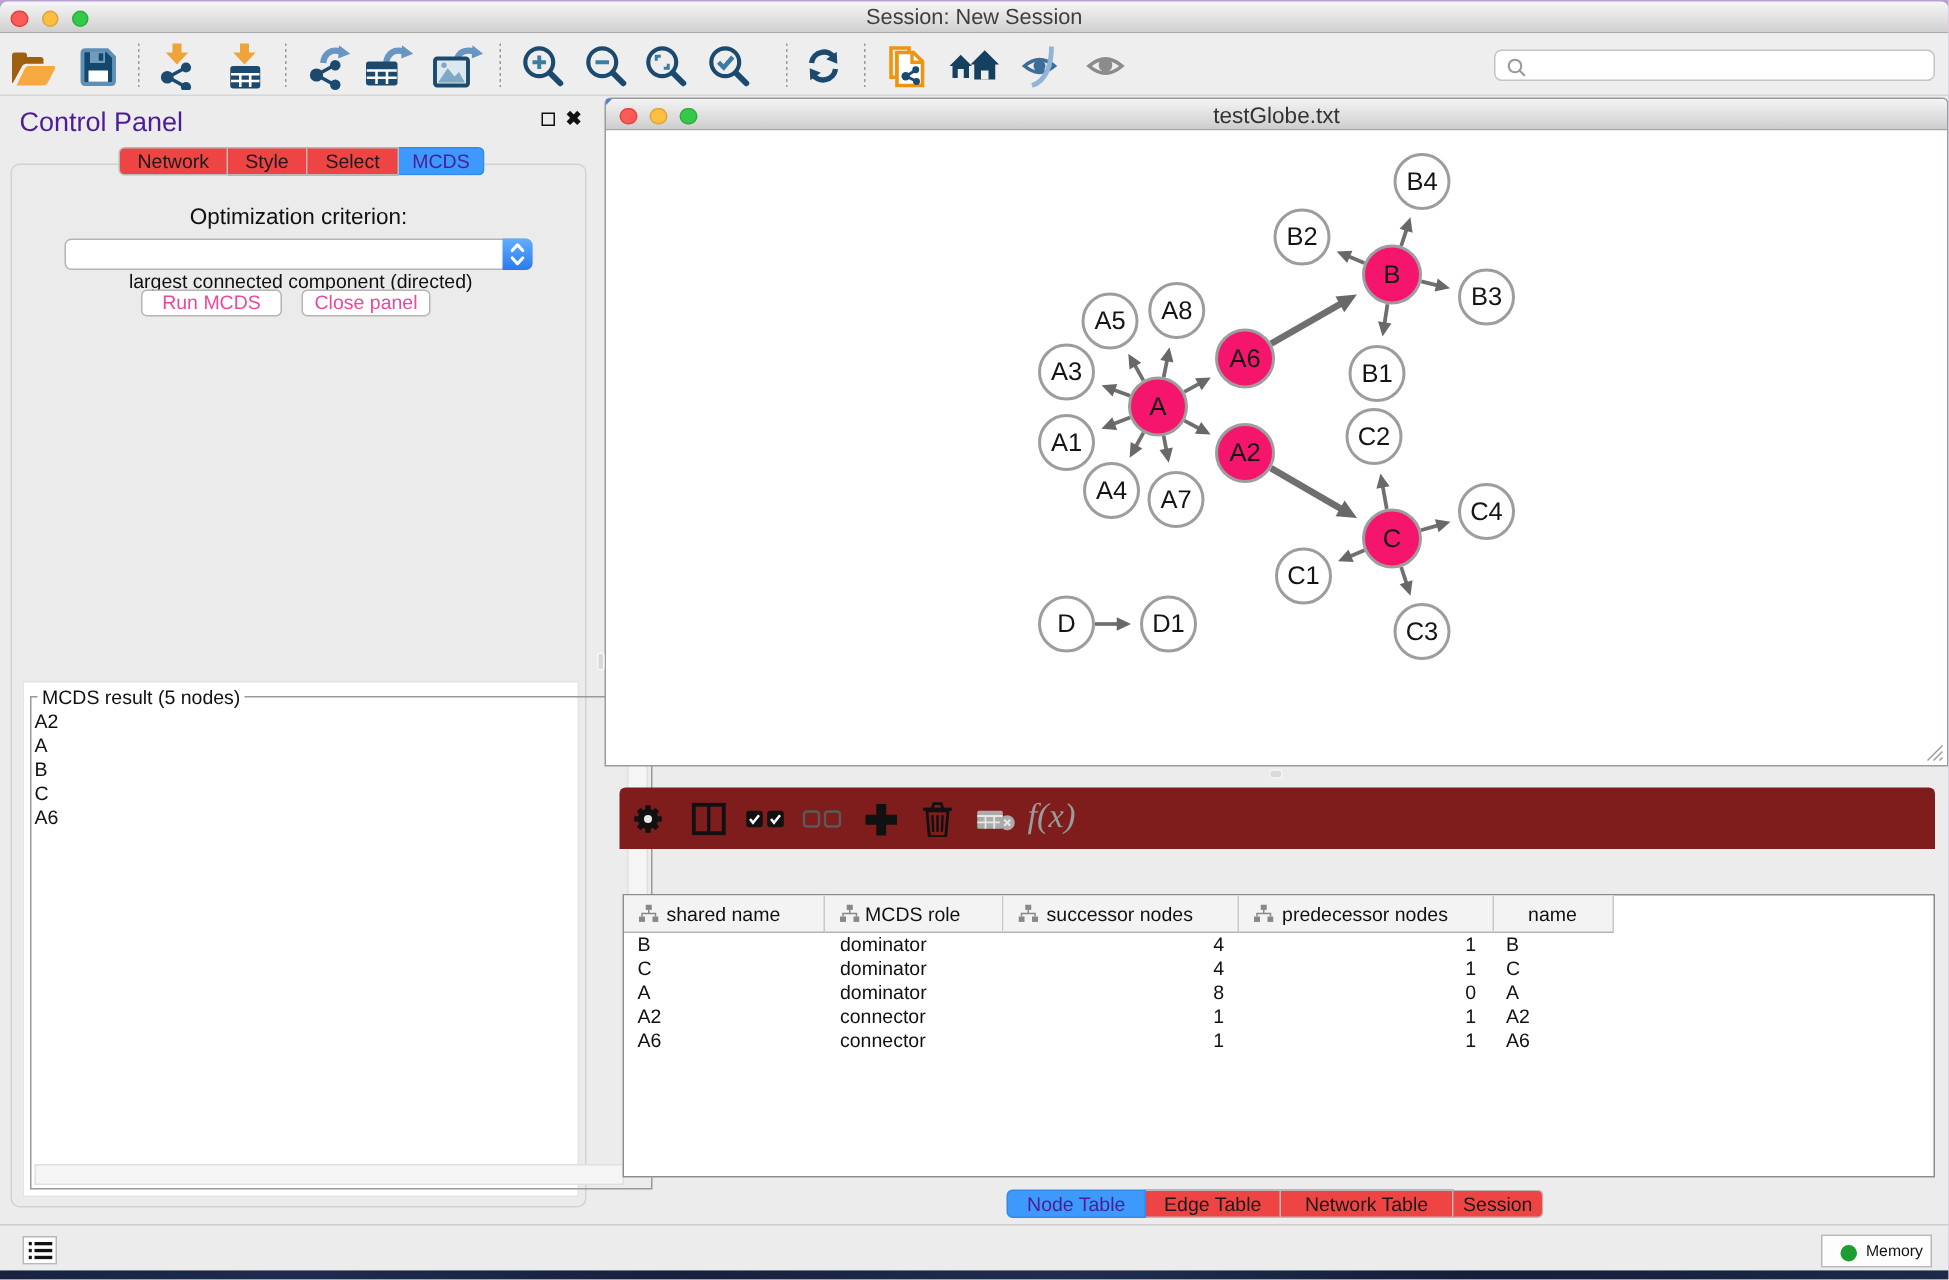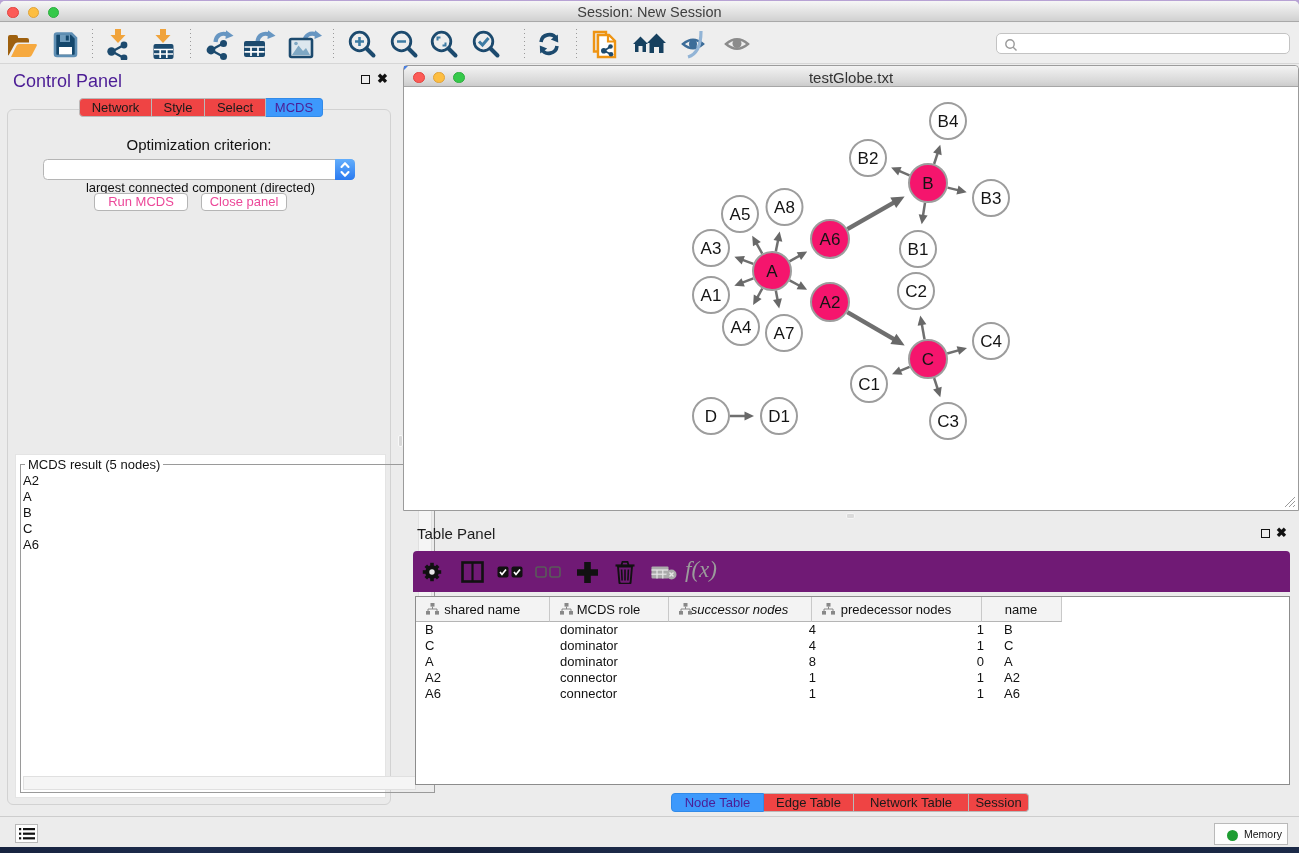--- a/index.html
+++ b/index.html
@@ -47,21 +47,21 @@
 #net-titlebar .r { left:9px; background:#fc5b57; border:0.5px solid #e2433f; }
 #net-titlebar .y { left:29px; background:#fdbe41; border:0.5px solid #e0a33a; }
 #net-titlebar .g { left:49px; background:#35c94a; border:0.5px solid #2dad3f; }
 #net-titlebar .title { position:absolute; width:100%; top:2.5px; text-align:center; font-size:15px; color:#333; }
 #netsvg { position:absolute; left:0; top:22px; }
 #netsvg text { font-size:17px; fill:#141414; }
 #grip-left { position:absolute; left:398px; top:434px; width:5px; height:12px; background:#d8d8d8; border:1px solid #f8f8f8; border-radius:2px; }
 #grip-bottom { position:absolute; left:846px; top:512px; width:9px; height:6px; background:#dadada; border:1px solid #f4f4f4; border-radius:2px; }
 
 #tp-title { position:absolute; left:417px; top:524px; font-size:15px; color:#1c1c1c; }
-#tp-toolbar { position:absolute; left:413px; top:550px; width:877px; height:41px; background:#701a75; border-radius:4px 4px 0 0; }
+#tp-toolbar { position:absolute; left:413px; top:524px; width:877px; height:41px; background:#7f1d1d; border-radius:4px 4px 0 0; }
 #tp-table { position:absolute; left:415px; top:595px; width:875px; height:189px; background:#ffffff; border:1px solid #8c8c8c; }
 #tp-header { position:absolute; left:0; top:0; height:25px; display:flex; }
 .th { position:relative; height:25px; background:#f3f3f3; border-right:1px solid #c9c9c9; border-bottom:1px solid #b5b5b5; font-size:13px; color:#111; display:flex; align-items:center; justify-content:center; }
 .th svg { position:absolute; left:10px; top:6px; }
 .trow { position:absolute; font-size:13px; color:#111; height:16px; line-height:16px; }
 
 #bot-tabs { position:absolute; left:671px; top:792px; height:19px; display:flex; z-index:5;justify-content:flex-end; }
 
 #statusbar { position:absolute; left:0; top:815px; width:1299px; height:30px; background:#ececec; border-top:1px solid #cdcdcd; }
 #listbtn { position:absolute; left:15px; top:7px; width:23px; height:19px; background:#fdfdfd; border:1px solid #b9b9b9; }
@@ -427,21 +427,21 @@
             <path d="M6.5 3.6 V6 M2 8 V6 H11 V8" fill="none" stroke="#888" stroke-width="1"></path>
           </svg>shared name</div>
       <div class="th" style="width:119px;"><svg width="13" height="12" viewBox="0 0 13 12">
             <g fill="#888">
               <rect x="4.5" y="0" width="4" height="3.6"></rect>
               <rect x="0" y="8" width="4" height="3.6"></rect>
               <rect x="9" y="8" width="4" height="3.6"></rect>
             </g>
             <path d="M6.5 3.6 V6 M2 8 V6 H11 V8" fill="none" stroke="#888" stroke-width="1"></path>
           </svg>MCDS role</div>
-      <div class="th" style="width:143px;font-style:italic;"><svg width="13" height="12" viewBox="0 0 13 12">
+      <div class="th" style="width:157px;"><svg width="13" height="12" viewBox="0 0 13 12">
             <g fill="#888">
               <rect x="4.5" y="0" width="4" height="3.6"></rect>
               <rect x="0" y="8" width="4" height="3.6"></rect>
               <rect x="9" y="8" width="4" height="3.6"></rect>
             </g>
             <path d="M6.5 3.6 V6 M2 8 V6 H11 V8" fill="none" stroke="#888" stroke-width="1"></path>
           </svg>successor nodes</div>
       <div class="th" style="width:170px;"><svg width="13" height="12" viewBox="0 0 13 12">
             <g fill="#888">
               <rect x="4.5" y="0" width="4" height="3.6"></rect>

